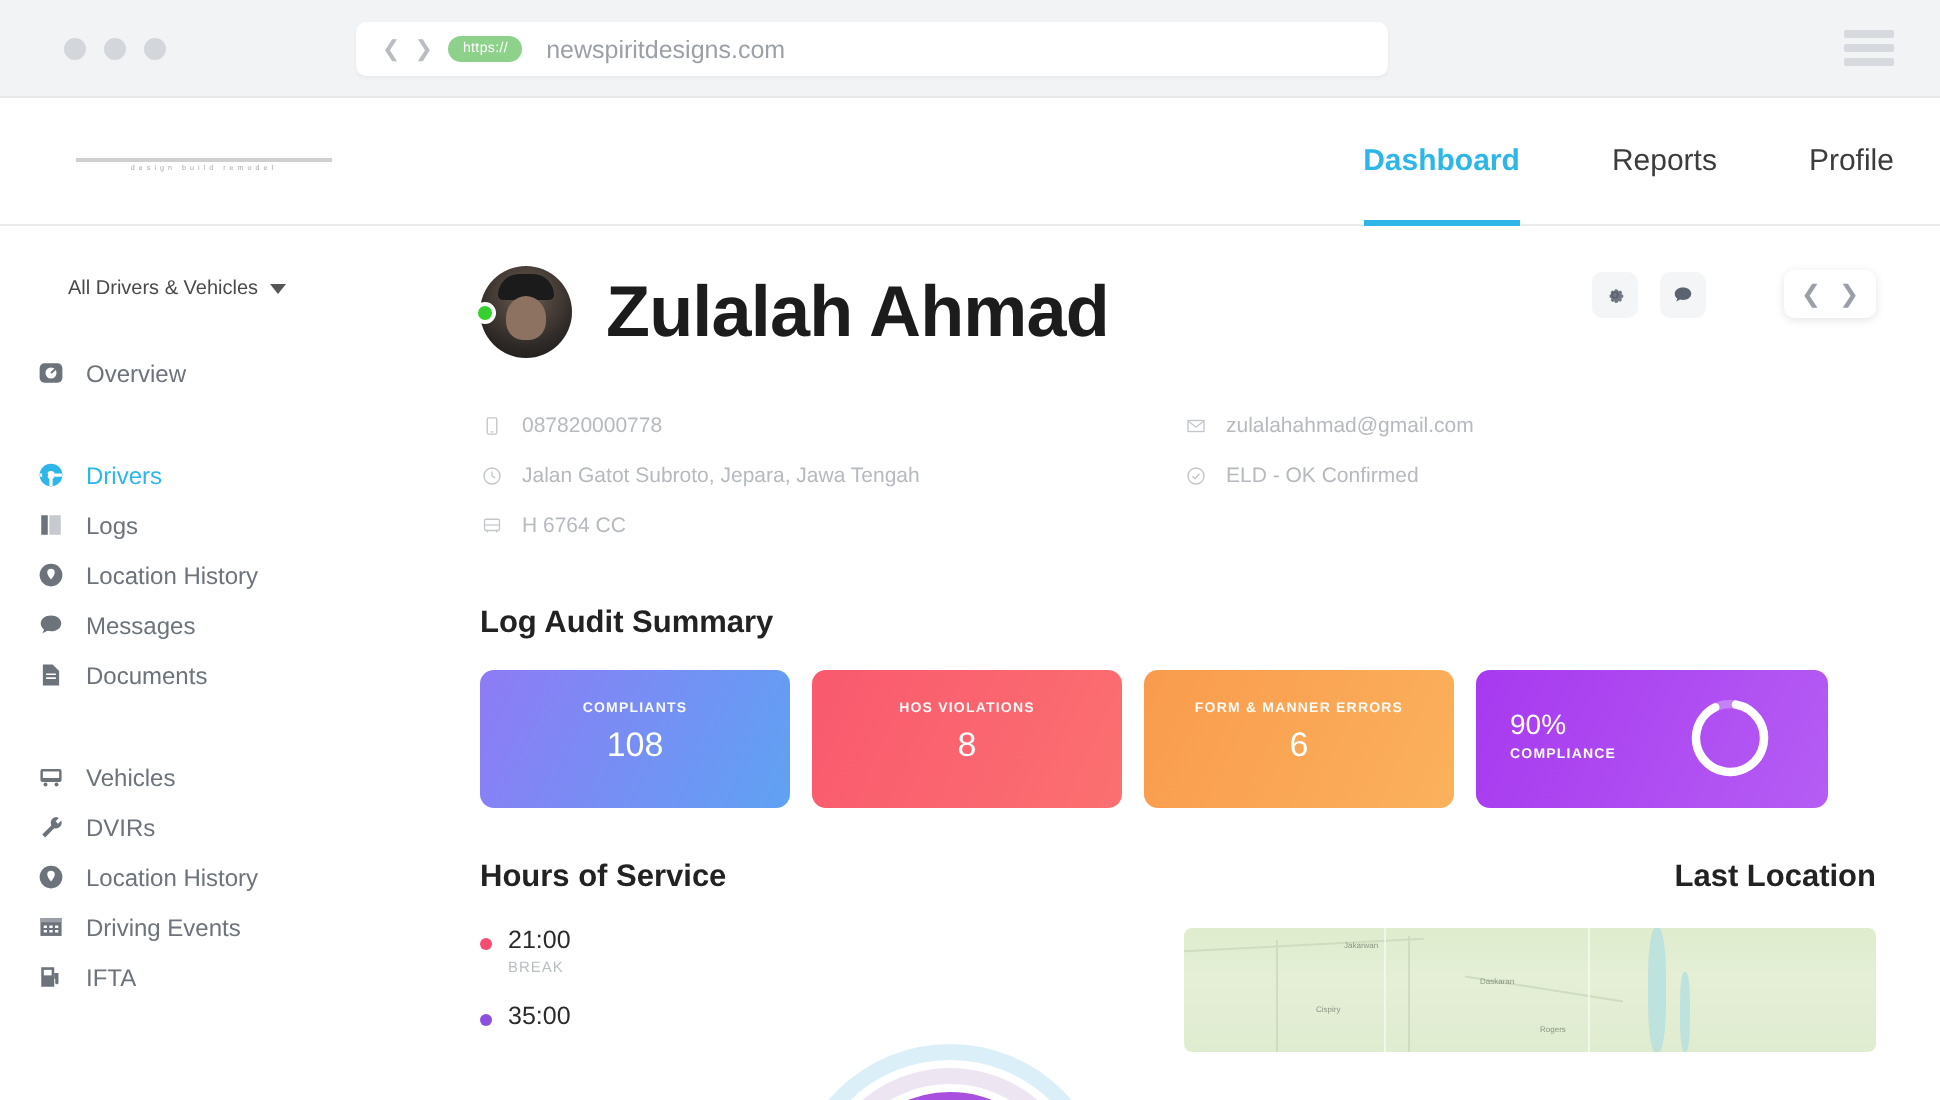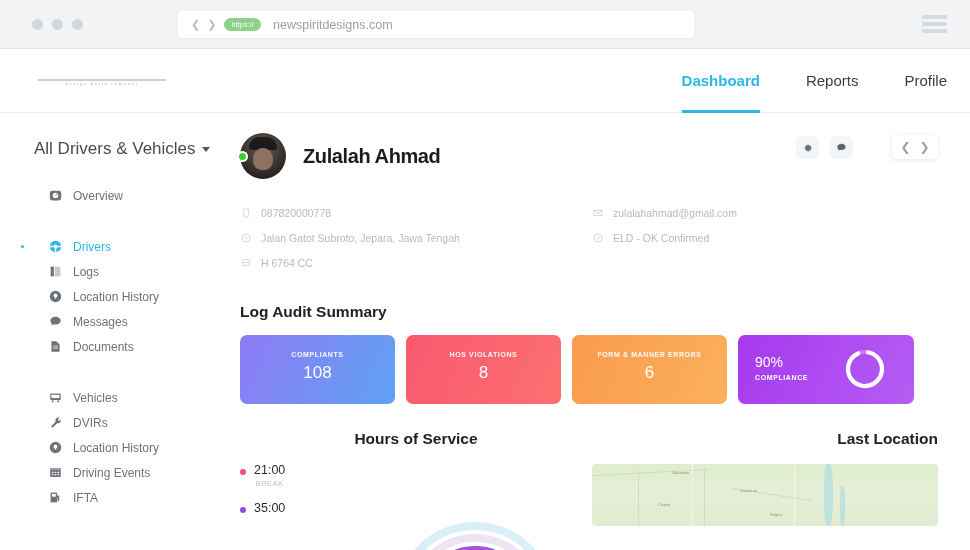--- a/index.html
+++ b/index.html
@@ -87,30 +87,30 @@
     content: ""; position: absolute; bottom: -1px; left: 0; right: 0;
     height: 3px; background: #2eb6e8;
   }
 
   
   .body-wrap { display: flex; height: 437px; }
 
   
   .sidebar { width: 222px; padding-top: 26px; flex-shrink: 0; background: #fff; }
   .sb-select {
-    margin-left: 34px; font-size: 17px; color: #4a4a4a;
+    margin-left: 34px; font-size: 10px; color: #4a4a4a;
     display: flex; align-items: center; gap: 6px; cursor: pointer;
   }
   .caret { width: 0; height: 0; border-left: 4px solid transparent; border-right: 4px solid transparent; border-top: 5px solid #555; }
   .sb-group { margin-top: 24px; }
   .sb-group.second { margin-top: 26px; }
   .sb-item {
     display: flex; align-items: center; gap: 11px;
     height: 25px; margin-bottom: 0;
-    padding-left: 49px; font-size: 12px; color: #6c737a;
+    padding-left: 19px; font-size: 12px; color: #6c737a;
     cursor: pointer; position: relative;
   }
   .sb-item + .sb-item { margin-top: 0; }
   .sb-item .sb-ico { width: 13px; height: 13px; display: flex; align-items: center; justify-content: center; flex-shrink: 0; }
   .sb-item.active { color: #2eb6e8; }
   .sb-item.active::before {
     content: ""; position: absolute; left: 21px; top: 11px;
     width: 3px; height: 3px; border-radius: 50%; background: #2eb6e8;
   }
 
@@ -130,21 +130,21 @@
   }
   .avatar::after {
     content:""; position:absolute; top:15px; left:13px; width:20px; height:22px;
     border-radius: 50% 50% 42% 42%; background:#8d7161;
   }
   .online-dot {
     position: absolute; left: -3px; top: 18px;
     width: 11px; height: 11px; border-radius: 50%;
     background: #34d12e; border: 2px solid #fff;
   }
-  .pname { font-size: 20px; font-weight: bold; color: #1c1c1c; margin-left: 17px; letter-spacing: -0.4px; }
+  .pname { font-size: 36px; font-weight: bold; color: #1c1c1c; margin-left: 17px; letter-spacing: -0.4px; }
 
   .head-actions { position: absolute; right: 0; top: 10px; display: flex; align-items: center; gap: 11px; }
   .sq-btn {
     width: 23px; height: 23px; border-radius: 5px;
     background: #f4f5f7; display: flex; align-items: center; justify-content: center;
     cursor: pointer; color: #5b6370;
   }
   .pager {
     margin-left: 28px; background: #fff; border-radius: 5px;
     box-shadow: 0 1px 5px rgba(0,0,0,0.11);
@@ -170,21 +170,21 @@
   .card.c4 { width: 176px; background: linear-gradient(115deg,#a739ef 0%,#b55df4 100%); }
   .card-inner { text-align: center; padding-top: 16px; }
   .card-lbl { font-size: 7px; letter-spacing: 0.6px; font-weight: bold; opacity: .95; }
   .card-val { font-size: 17px; margin-top: 5px; }
   .c4-left { position: absolute; left: 17px; top: 19px; text-align: left; }
   .c4-pct { font-size: 14px; }
   .c4-sub { font-size: 7px; letter-spacing: 0.6px; font-weight: bold; margin-top: 4px; }
   .ring { position: absolute; right: 26px; top: 11px; }
 
   .lower { display: flex; margin-top: 26px; gap: 0; }
-  .lower-left { width: 352px; text-align: center; }
+  .lower-left { width: 352px; }
   .lower-right { flex: 1; text-align: right; }
   .legend { margin-top: 16px; }
   .leg-item { display: flex; align-items: flex-start; gap: 8px; margin-bottom: 14px; }
   .leg-dot { width: 6px; height: 6px; border-radius: 50%; margin-top: 5px; flex-shrink: 0; }
   .leg-time { font-size: 12.5px; color: #2b2b2b; font-weight: 500; line-height: 1.05; }
   .leg-sub { font-size: 7.5px; color: #b9bdc2; letter-spacing: .5px; margin-top: 2px; }
   .hos-chart { position: absolute; left: 385px; top: 512px; width: 180px; height: 90px; }
 
   .map {
     margin-top: 16px; height: 62px; border-radius: 4px;

